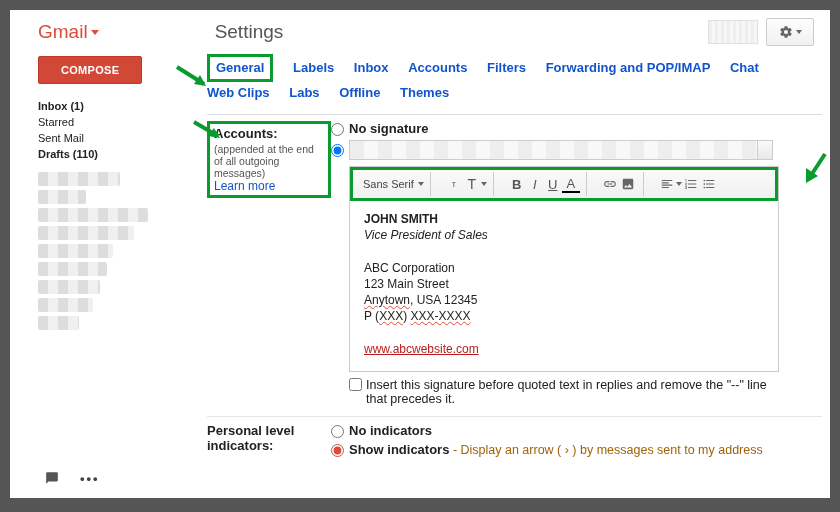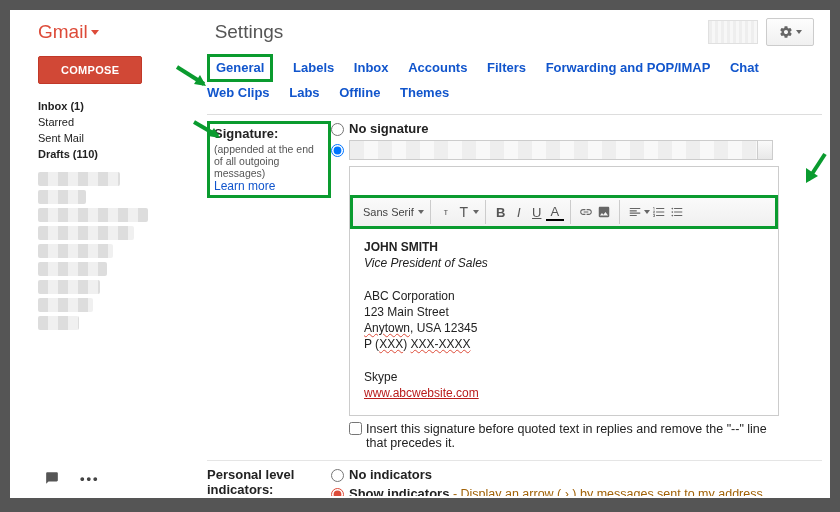--- a/index.html
+++ b/index.html
@@ -33,21 +33,21 @@
 .section-label b { font-size: 13px; }
 .section-label .sub { color: #555; font-size: 10.5px; line-height: 12px; display: block; margin-top: 2px; }
 .section-label a { color: #1155cc; text-decoration: none; font-size: 12px; }
 .section-content { flex: 1; font-size: 13px; }
 .radio-row { display: flex; align-items: flex-end; gap: 5px; margin-bottom: 4px; }
 .radio-row input[type=radio] { accent-color: #dd4b39; }
 .email-select { display: flex; align-items: center; gap: 5px; }
 .email-select .selbox { flex: 1; height: 20px; max-width: 424px; border: 1px solid #ccc; background: repeating-linear-gradient(90deg,#eee 0,#eee 14px,#f8f8f8 14px,#f8f8f8 28px); position: relative; }
 .email-select .selbox::after { content: ""; position: absolute; right: 0; top: 0; bottom: 0; width: 14px; background: linear-gradient(#fafafa,#e8e8e8); border-left: 1px solid #ccc; }
 .sig-editor { margin: 6px 0 0 18px; border: 1px solid #ccc; max-width: 430px; }
-.toolbar { border: 3px solid #0a9b2f; display: flex; align-items: center; padding: 2px 4px; gap: 0; background: linear-gradient(#fafafa,#f0f0f0); margin-top: 28px; }
+.toolbar { border: 3px solid #0a9b2f; display: flex; align-items: center; padding: 2px 4px; gap: 8px; background: linear-gradient(#fafafa,#f0f0f0); }
 .toolbar .grp { display: flex; align-items: center; border-right: 1px solid #ccc; padding: 0 6px; height: 24px; }
 .toolbar .grp:last-child { border-right: none; }
 .toolbar .font-sel { font-size: 11px; color: #444; display: flex; align-items: center; gap: 4px; }
 .toolbar .tbtn { width: 18px; height: 18px; display: flex; align-items: center; justify-content: center; color: #555; font-size: 13px; cursor: pointer; }
 .sig-content { padding: 10px 14px 14px; font-family: Arial; font-size: 12px; line-height: 1.35; }
 .sig-content .name { font-weight: bold; }
 .sig-content .title { font-style: italic; }
 .sig-content .wavy { text-decoration: underline wavy #dd4b39; text-decoration-thickness: 1px; }
 .sig-content a { color: #b91c1c; }
 .check-row { margin: 6px 0 0 18px; font-size: 12.5px; display: flex; gap: 4px; align-items: flex-start; max-width: 430px; }
@@ -123,21 +123,21 @@
           <a>Labs</a>
           <a>Offline</a>
           <a>Themes</a>
         </div>
       </div>
 
       <div class="settings-body">
         <div class="section">
           <div class="section-label">
             <span class="sig-box">
-              <b>Signature:</b>
+              <b>Accounts:</b>
               <span class="sub">(appended at the end of all outgoing messages)</span>
               <a href="#">Learn more</a>
             </span>
           </div>
           <div class="section-content">
             <label class="radio-row">
               <input type="radio" name="sig" style="">
               <b>No signature</b>
             </label>
             <div class="email-select">
@@ -200,21 +200,20 @@
               </div>
               <div class="sig-content">
                 <div class="name">JOHN SMITH</div>
                 <div class="title">Vice President of Sales</div>
                 <br>
                 <div>ABC Corporation</div>
                 <div>123 Main Street</div>
                 <div><span class="wavy">Anytown</span><span>, USA 12345</span></div>
                 <div><span>P (</span><span class="wavy">XXX</span><span>) </span><span class="wavy">XXX-XXXX</span></div>
                 <br>
-                <div>Skype</div>
                 <a href="#">www.abcwebsite.com</a>
               </div>
             </div>
             <label class="check-row">
               <input type="checkbox" style="">
               <span>Insert this signature before quoted text in replies and remove the "--" line that precedes it.</span>
             </label>
           </div>
         </div>
 

